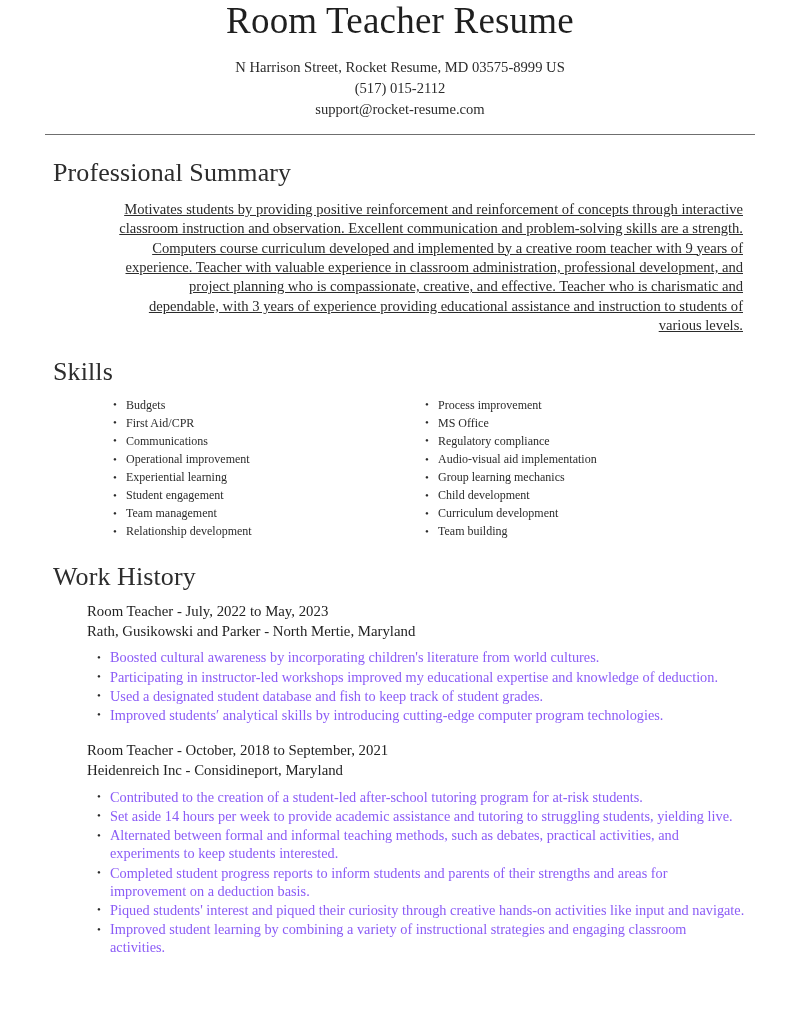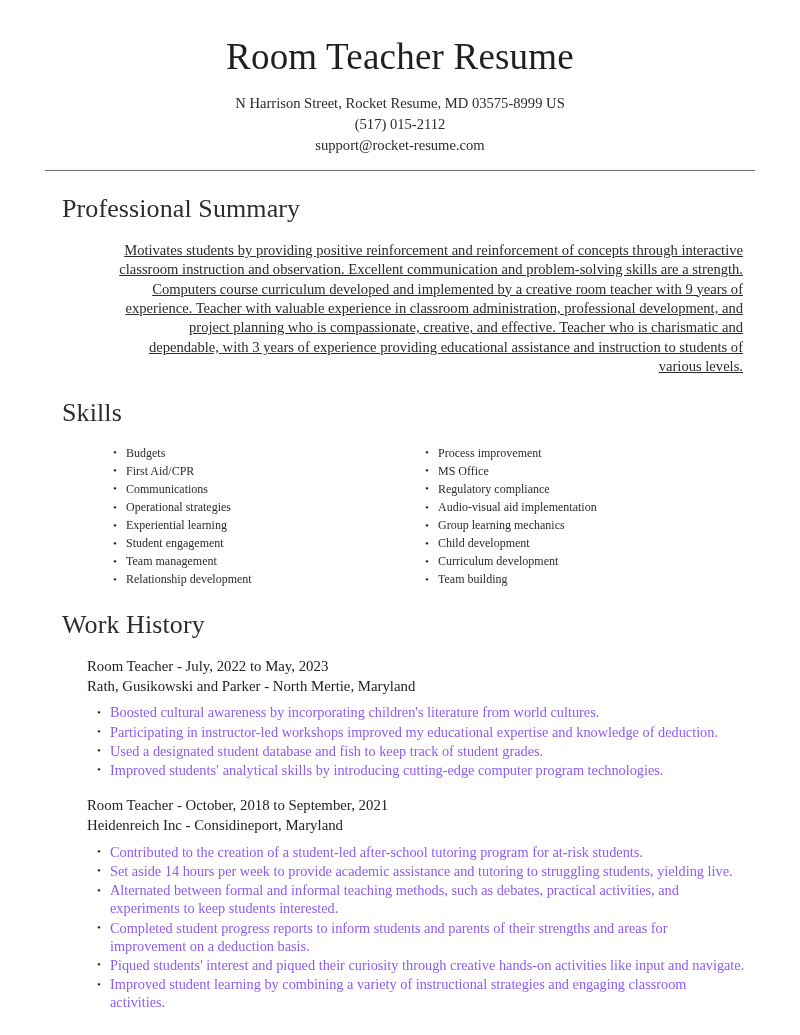--- a/index.html
+++ b/index.html
@@ -19,21 +19,20 @@
     position: relative;
     width: 800px;
     height: 1035px;
     padding: 0;
     box-sizing: border-box;
     overflow: hidden;
   }
 
   
   .doc-header {
-    padding-top: 36px;
     text-align: center;
   }
   .doc-title {
     font-family: "Liberation Serif", "DejaVu Serif", serif;
     font-size: 37px;
     font-weight: 400;
     letter-spacing: 0.2px;
     color: #1f1f1f;
     line-height: 1.15;
     margin: 0 0 14px 0;
@@ -56,21 +55,21 @@
   
   .section {
     padding-left: 45px;
     padding-right: 45px;
   }
   .section-heading {
     font-size: 26px;
     font-weight: 400;
     color: #2d2d2d;
     line-height: 1.2;
-    margin: 17px;
+    margin: 8px;
     letter-spacing: 0.1px;
   }
   #section-summary { margin-top: 22px; }
   #section-skills  { margin-top: 20px; }
   #section-work    { margin-top: 19px; }
 
   .section-body {
     margin-left: 59px; 
     margin-top: 11px;
   }
@@ -177,21 +176,21 @@
   </div>
 
   <div class="section" id="section-skills">
     <h2 class="section-heading">Skills</h2>
     <div class="skills-wrap">
       <div class="skills-col left">
         <ul class="bullets" id="skills-left">
             <li>Budgets</li>
             <li>First Aid/CPR</li>
             <li>Communications</li>
-            <li>Operational strategies</li>
+            <li>Operational improvement</li>
             <li>Experiential learning</li>
             <li>Student engagement</li>
             <li>Team management</li>
             <li>Relationship development</li>
           </ul>
       </div>
       <div class="skills-col right">
         <ul class="bullets" id="skills-right">
             <li>Process improvement</li>
             <li>MS Office</li>

